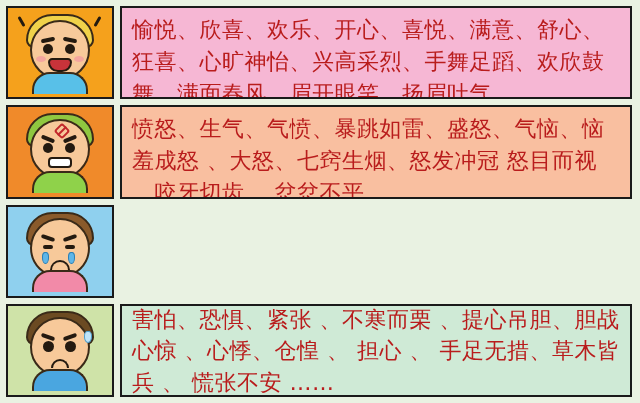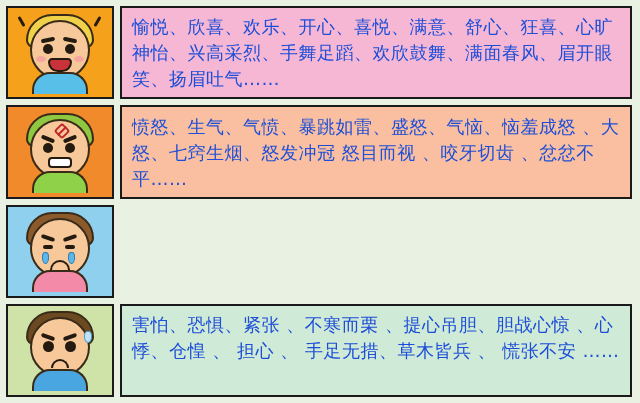--- a/index.html
+++ b/index.html
@@ -44,24 +44,24 @@
     border: 2px solid #1a1a1a;
     box-sizing: border-box;
     padding: 6px 8px 4px 10px;
     display: flex;
     align-items: flex-start;
     overflow: hidden;
   }
   .text-cell p {
     margin: 0;
     font-family: "DejaVu Sans", "Liberation Sans", sans-serif;
-    font-size: 18px;
+    font-size: 22px;
     line-height: 1.45;
     letter-spacing: 0.5px;
-    color: #1d4ed8;
+    color: #b91c1c;
     word-break: break-all;
   }
 
   
   .face {
     position: absolute;
     left: 50%;
     top: 50%;
     transform: translate(-50%, -50%);
     width: 96px;
@@ -213,21 +213,21 @@
         <div class="head" style="background:#f7c99a;"></div>
         <div class="brow l" style="transform:rotate(22deg);"></div>
         <div class="brow r" style="transform:rotate(-22deg);"></div>
         <div class="eye l"></div>
         <div class="eye r"></div>
         <div class="mouth" style="background:#fff;height:11px;border-radius:4px;"></div>
         <div class="body" style="background:#8fd24a;"></div>
         <div class="anger" style="left:44px;top:12px;"></div>
       </div>
     </div>
-    <div class="text-cell" style="background:#f9bfa0;align-items:flex-end;">
+    <div class="text-cell" style="background:#f9bfa0;">
       <p>愤怒、生气、气愤、暴跳如雷、盛怒、气恼、恼羞成怒 、大怒、七窍生烟、怒发冲冠 怒目而视 、咬牙切齿 、忿忿不平……</p>
     </div>
   </div>
 
   <div class="row">
     <div class="face-cell" style="background:#8fd0ee;">
       <div class="face">
         <div class="hair" style="background:#8a5a2b;"></div>
         <div class="head" style="background:#f7c99a;"></div>
         <div class="brow l" style="transform:rotate(18deg);"></div>
@@ -249,18 +249,18 @@
         <div class="head" style="background:#f7c99a;"></div>
         <div class="brow l" style="transform:rotate(20deg);"></div>
         <div class="brow r" style="transform:rotate(-20deg);"></div>
         <div class="eye l" style="width:11px;height:11px;"></div>
         <div class="eye r" style="width:11px;height:11px;"></div>
         <div class="mouth" style="width:18px;left:39px;top:48px;height:9px;border-radius:9px 9px 0 0;border-bottom:none;background:transparent;"></div>
         <div class="body" style="background:#4aa6e0;"></div>
         <div class="sweat" style="left:72px;top:20px;"></div>
       </div>
     </div>
-    <div class="text-cell" style="background:#cfead6;">
+    <div class="text-cell" style="background:#cfead6;align-items:center;">
       <p>害怕、恐惧、紧张 、不寒而栗 、提心吊胆、胆战心惊 、心悸、仓惶 、 担心 、 手足无措、草木皆兵 、 慌张不安  ……</p>
     </div>
   </div>
 
 </div>
 
 </body></html>

